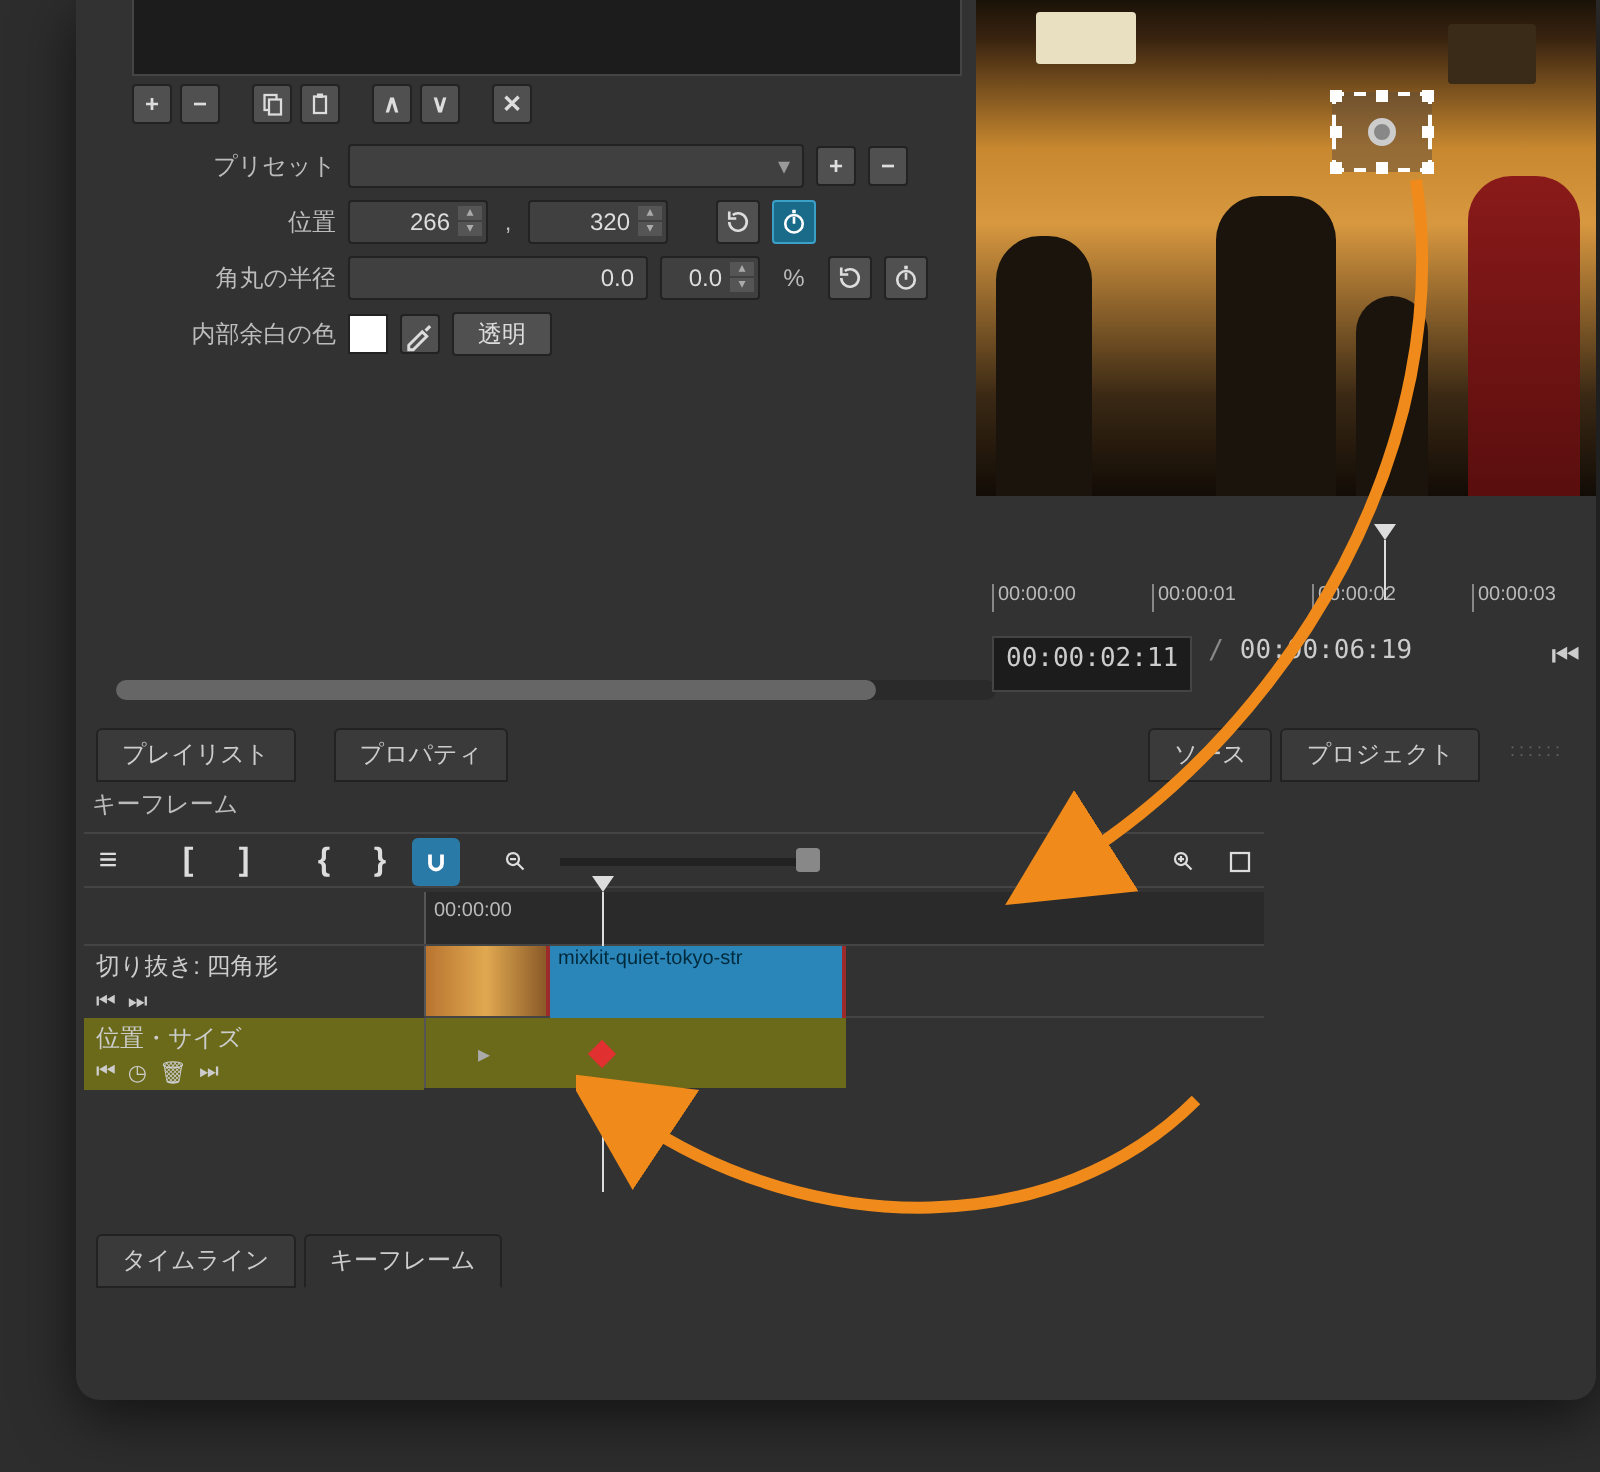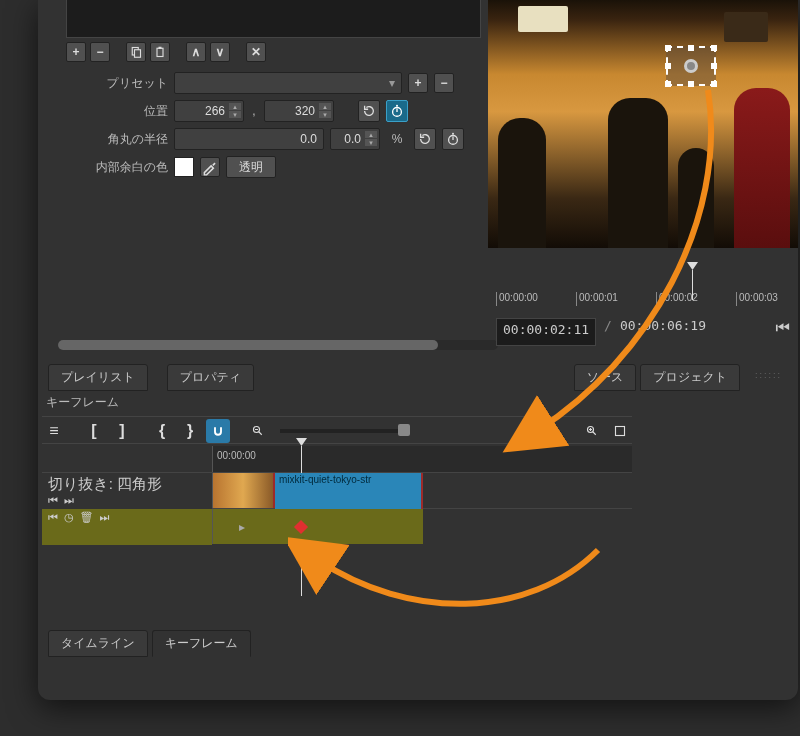--- a/index.html
+++ b/index.html
@@ -141,21 +141,21 @@
     margin-left: 170px; border-left: 1px solid #555;
   }
   .tick { position: absolute; top: 4px; font-size: 10px; color: #bbb; }
   .track {
     display: flex; height: 36px; border-top: 1px solid #444;
   }
   .track-head {
     width: 170px; height: 36px; background: #323232; padding: 2px 6px;
     display: flex; flex-direction: column; justify-content: space-between;
   }
-  .track-head .tname { font-size: 15px; color: #ccc; }
+  .track-head .tname { font-size: 12px; color: #ccc; }
   .track-head .tctrl { display: flex; gap: 6px; font-size: 11px; color: #ccc; }
   .track-body { flex: 1; position: relative; border-left: 1px solid #555; }
   .clip-thumb {
     position: absolute; left: 0; top: 0; height: 35px; width: 62px;
     background: linear-gradient(90deg,#b87430,#e0a850,#8a5a28);
     border-right: 2px solid #9c2a2a;
   }
   .clip-blue {
     position: absolute; left: 62px; top: 0; width: 148px; height: 41px;
     background: #2a86b8; border-right: 2px solid #9c2a2a;
@@ -174,21 +174,21 @@
   }
   .playhead-head {
     position: absolute; top: -8px; left: -5px; width: 11px; height: 8px;
     background: #ddd; clip-path: polygon(0 0,100% 0,50% 100%);
   }
   .chev-r {
     position: absolute; color: #aaa; font-size: 12px;
   }
 
   
-  .bottom-tabs { position: absolute; left: 10px; top: 630px; display: flex; gap: 4px; justify-content: flex-end; }
+  .bottom-tabs { position: absolute; left: 10px; top: 617px; display: flex; gap: 4px; justify-content: flex-end; }
 
   
   .preview {
     position: absolute; right: 0; top: 0; width: 310px; height: 248px;
     background: linear-gradient(180deg,#1a1208 0%,#3a2410 8%,#c88830 30%,#d89840 45%,#3a2814 80%,#120c06 100%);
     overflow: hidden;
   }
   .preview-sign {
     position: absolute; top: 6px; left: 30px; width: 50px; height: 26px;
     background: #e8e0c0; border-radius: 2px;
@@ -425,20 +425,21 @@
         </div>
       </div>
       <div class="track-body">
         <div class="clip-thumb"></div>
         <div class="clip-blue"><span>mixkit-quiet-tokyo-str</span></div>
       </div>
     </div>
 
     <div class="track track-olive">
       <div class="track-head">
+        <div class="tname">位置・サイズ</div>
         <div class="tctrl">
           <span>⏮</span>
           <span>◷</span>
           <span>🗑</span>
           <span>⏭</span>
         </div>
       </div>
       <div class="track-body">
         <div class="olive-bg"></div>
         <span class="chev-r" style="left:26px; top:11px">▸</span>

